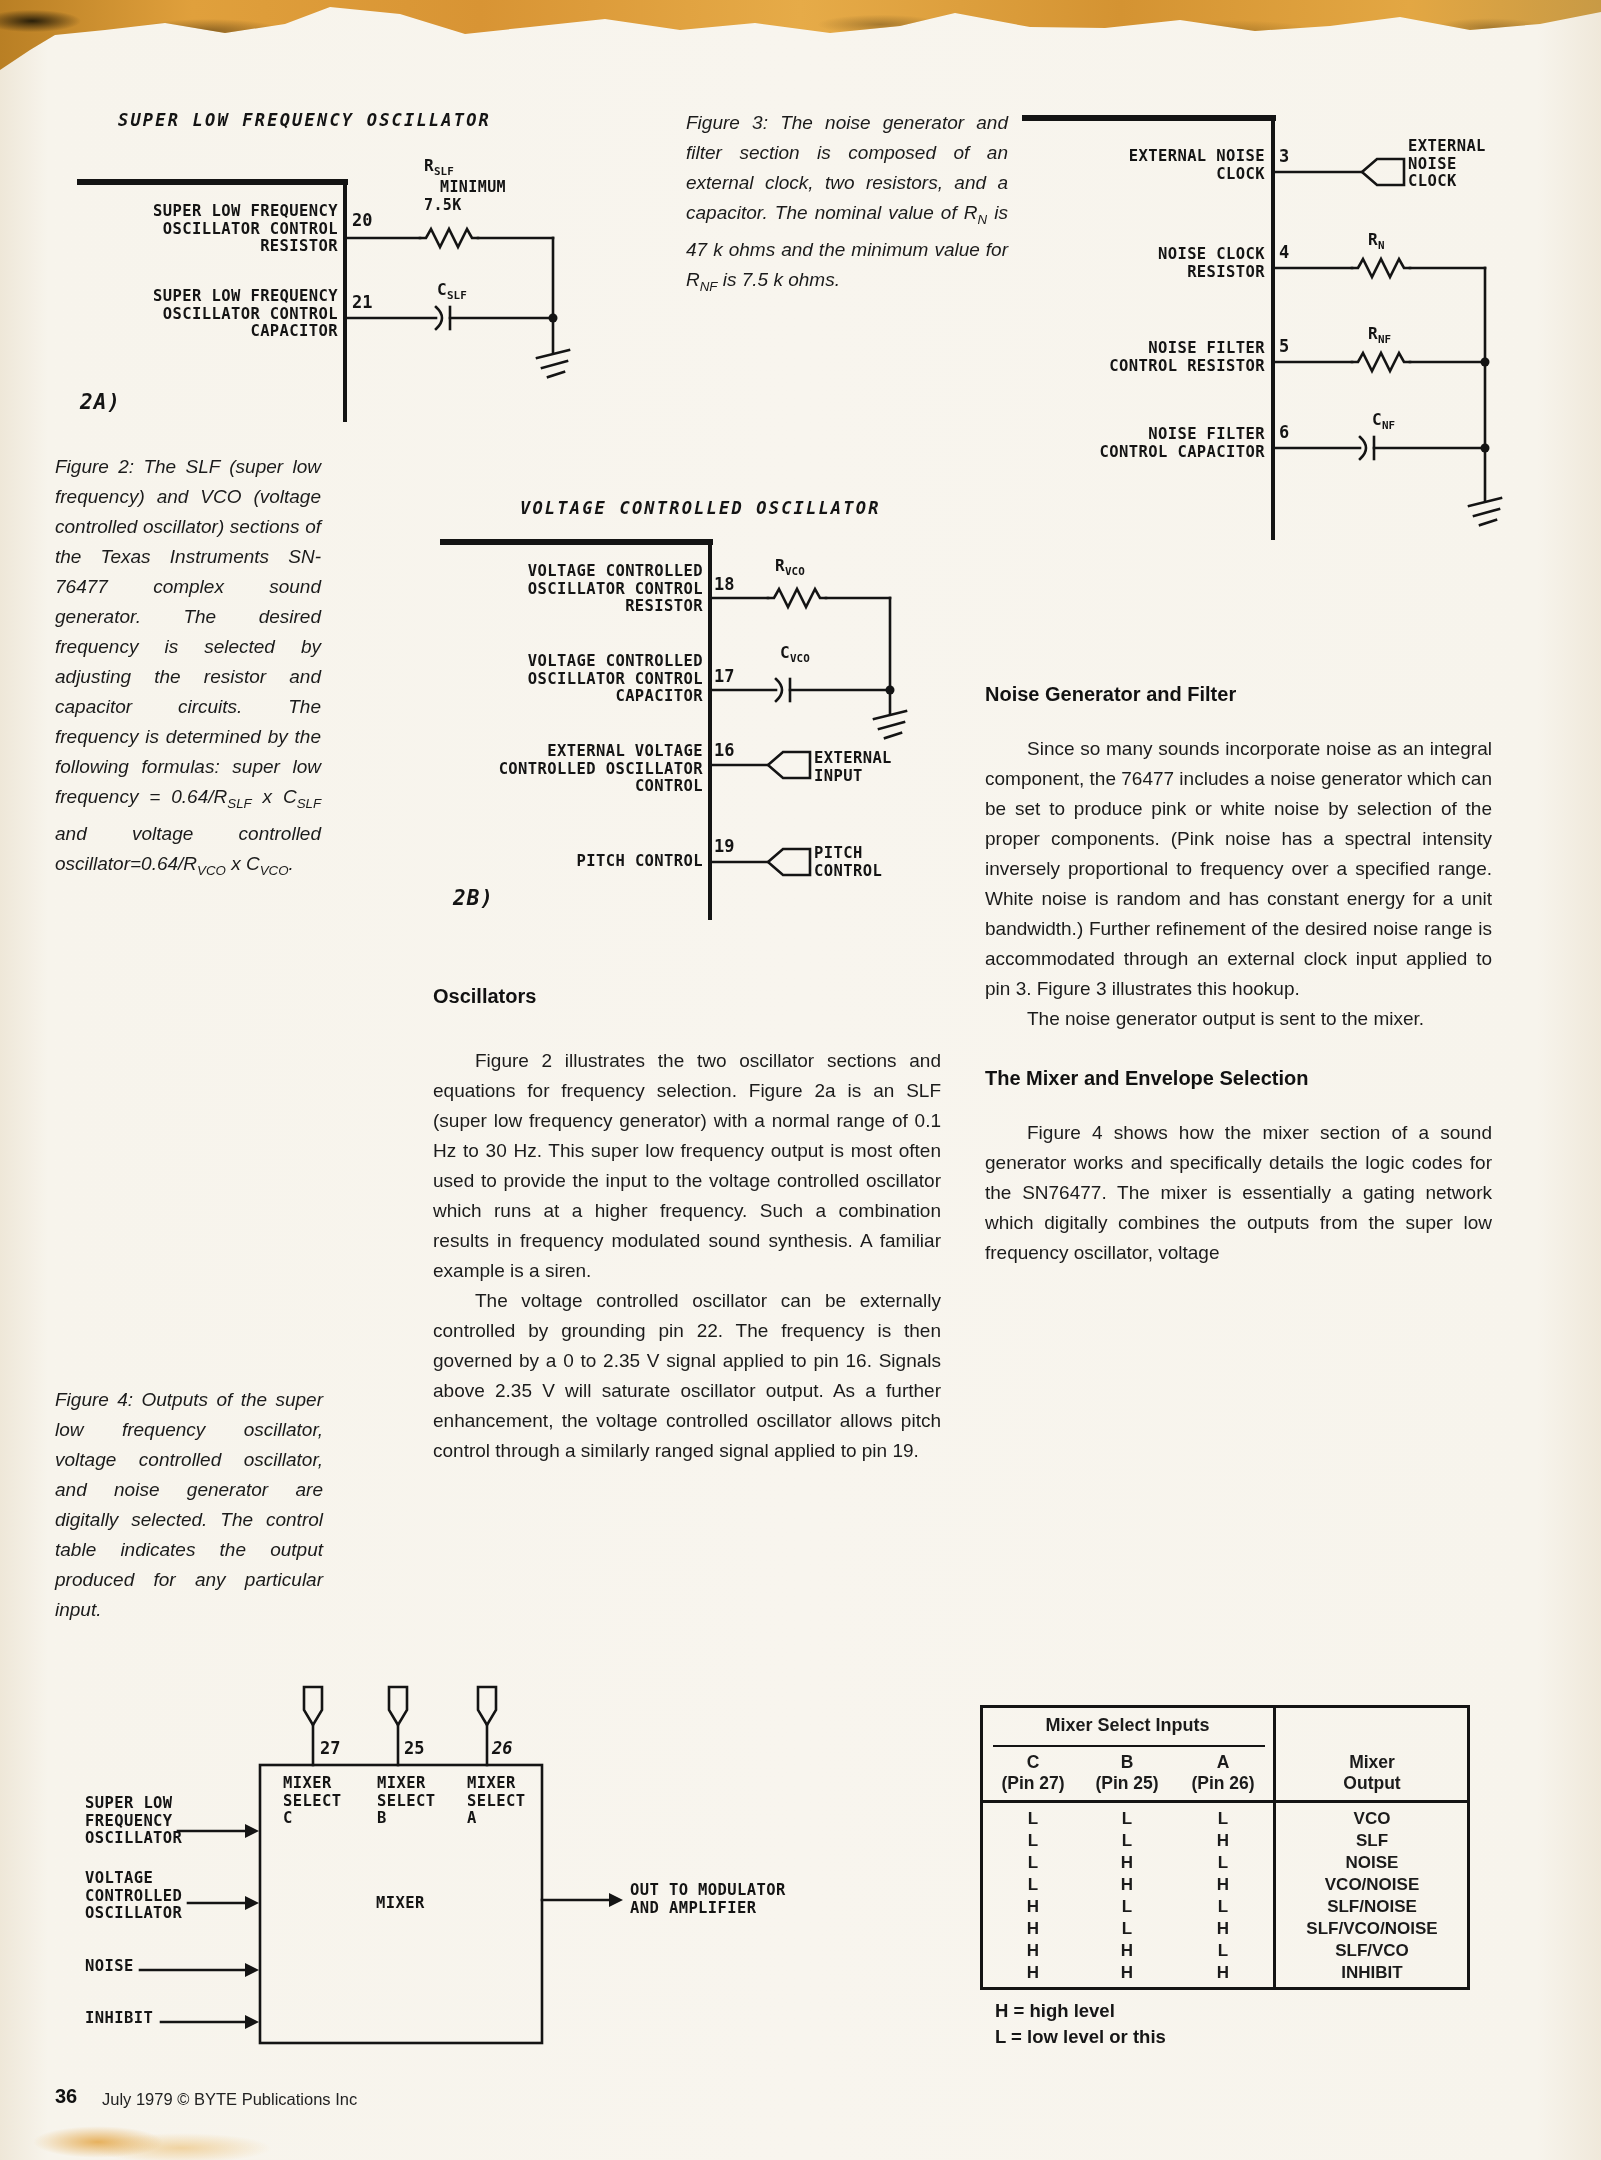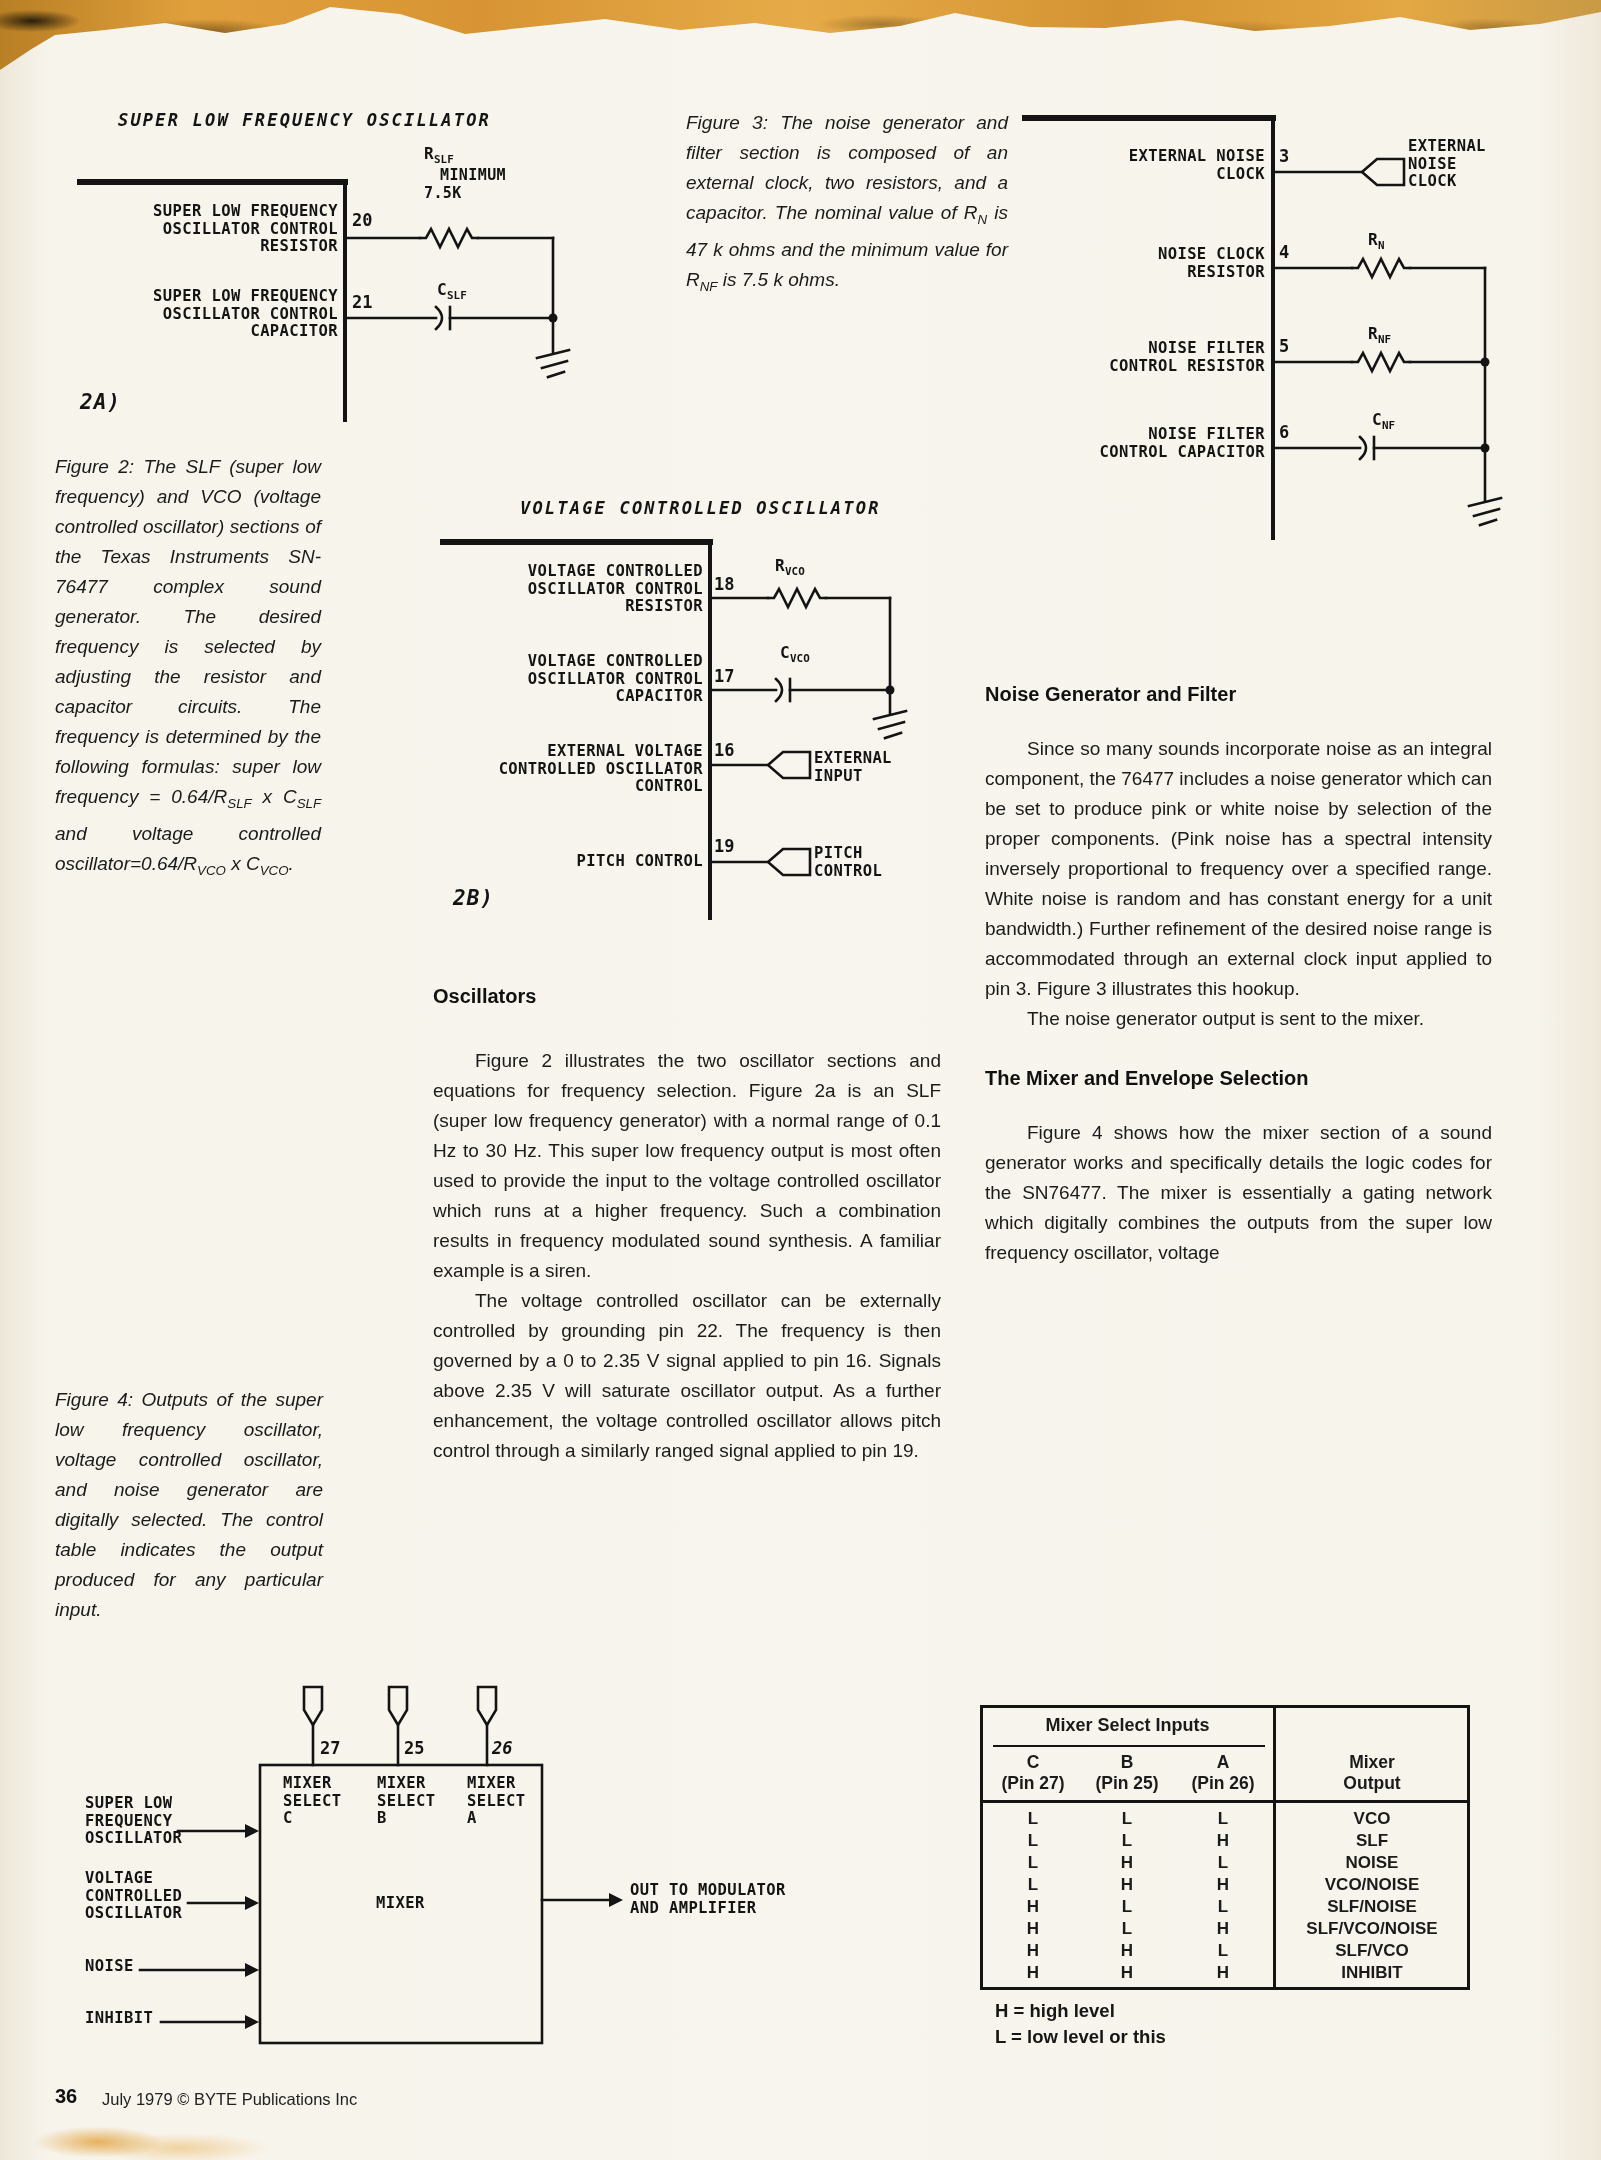--- a/index.html
+++ b/index.html
@@ -74,21 +74,21 @@
     <circle class="fill" cx="483" cy="213" r="4.5"></circle>
     <path class="s" d="M483 213 V247"></path>
     <path class="s" d="M467 253 L499 245" stroke-width="3"></path>
     <path class="s" d="M472 263 L497 256"></path>
     <path class="s" d="M478 272 L494 267" stroke-width="2"></path>
   </svg>
   <div class="abs mono pnum" style="left:352px;top:210px;">20</div>
   <div class="abs mono schl tr" style="left:100px;top:203px;width:238px;">SUPER LOW FREQUENCY
 OSCILLATOR CONTROL
 RESISTOR</div>
-  <div class="abs mono" style="left:424px;top:144px;">
+  <div class="abs mono" style="left:424px;top:156px;">
     <div class="comp"><span>R</span><sub>SLF</sub></div>
     <div class="comp" style="font-size:15px;padding-left:16px;">MINIMUM</div>
     <div class="comp" style="font-size:15px;">7.5K</div>
   </div>
   <div class="abs mono pnum" style="left:352px;top:292px;">21</div>
   <div class="abs mono schl tr" style="left:100px;top:288px;width:238px;">SUPER LOW FREQUENCY
 OSCILLATOR CONTROL
 CAPACITOR</div>
   <div class="abs mono comp" style="left:437px;top:280px;"><span>C</span><sub>SLF</sub></div>
   <div class="abs mono tag" style="left:80px;top:390px;">2A)</div>

